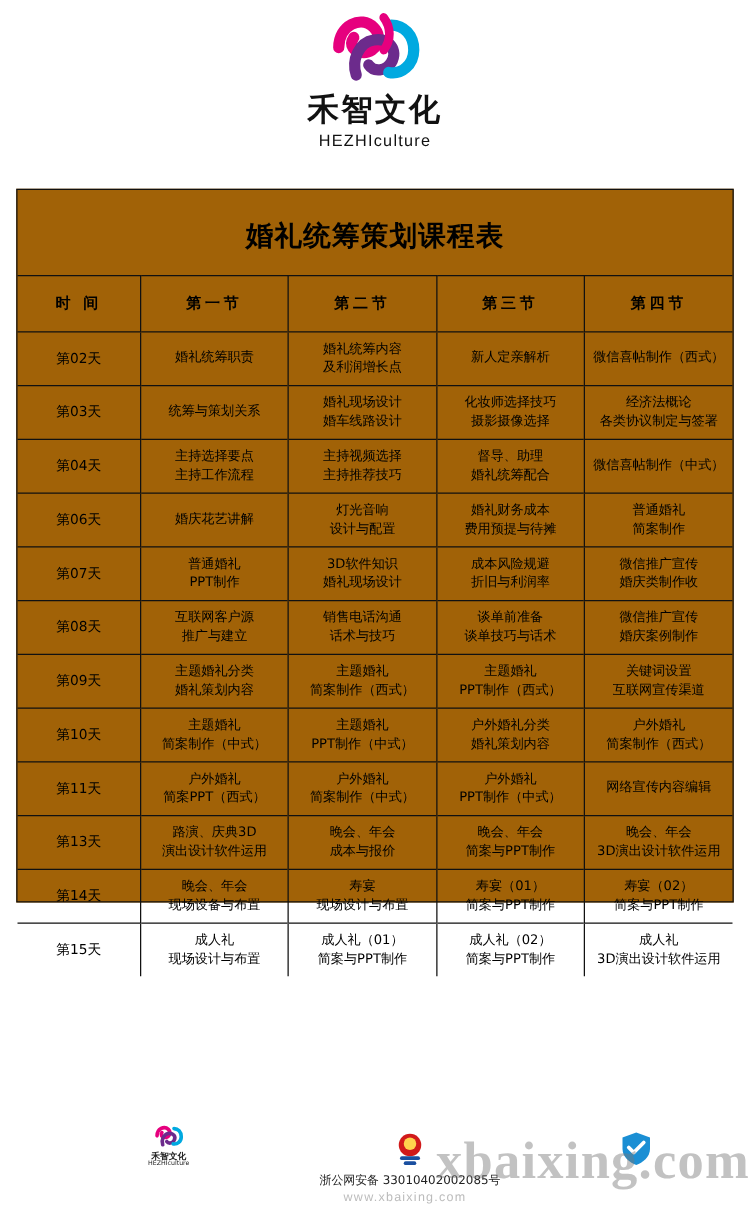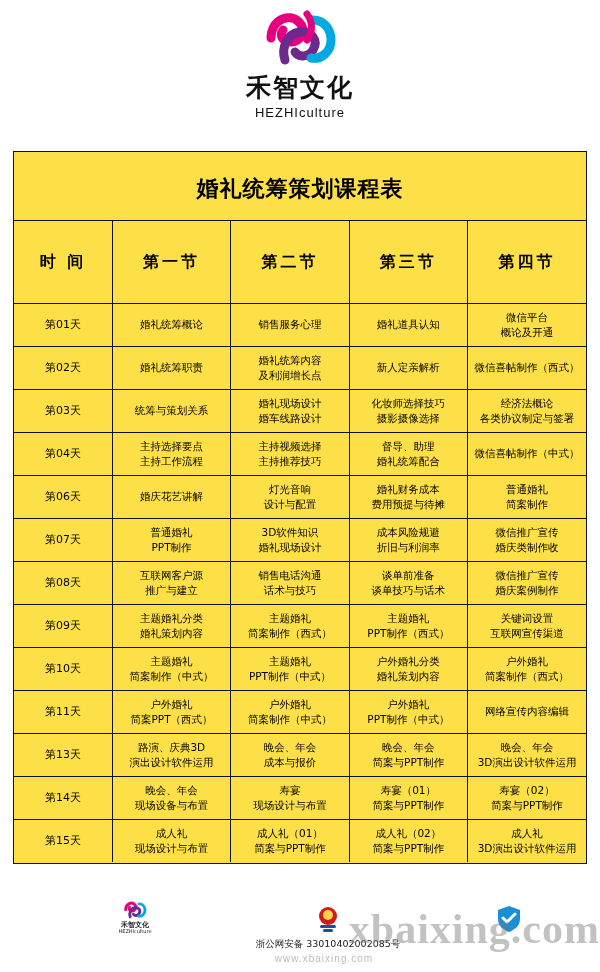--- a/index.html
+++ b/index.html
@@ -44,24 +44,24 @@
     color: #111;
     margin-top: 3px;
   }
 
   
   .card {
     position: absolute;
     left: 13px;
     top: 151px;
     width: 574px;
-    height: 713px;
+    height: 571px;
     border: 1px solid #111;
     box-sizing: border-box;
-    background: #fde047;
+    background: #a16207;
   }
   .doc-title {
     text-align: center;
     font-family: "DejaVu Sans", sans-serif;
     font-size: 22px;
     font-weight: bold;
     letter-spacing: 1px;
     padding-top: 22px;
     padding-bottom: 16px;
     color: #000;
@@ -85,24 +85,24 @@
     text-align: center;
     vertical-align: middle;
     font-size: 10.5px;
     line-height: 1.45;
     padding: 5px 2px;
     color: #000;
   }
   table.schedule th:last-child,
   table.schedule td:last-child { border-right: none; }
   table.schedule th {
-    font-size: 16px;
+    font-size: 12px;
     font-weight: bold;
     letter-spacing: 3px;
-    padding: 26px 2px;
+    padding: 7px 2px;
     height: 30px;
   }
   table.schedule tbody td {
     height: 32px;
   }
   table.schedule td.daycell {
     font-size: 11px;
   }
   .cellline { display: block; white-space: nowrap; }
 
@@ -195,36 +195,20 @@
       <tr>
         <th>时 间</th>
         <th>第一节</th>
         <th>第二节</th>
         <th>第三节</th>
         <th>第四节</th>
       </tr>
     </thead>
     <tbody id="schedule-body">
         <tr>
-          <td class="daycell">第01天</td>
-          <td>
-            <span class="cellline">婚礼统筹概论</span>
-          </td>
-          <td>
-            <span class="cellline">销售服务心理</span>
-          </td>
-          <td>
-            <span class="cellline">婚礼道具认知</span>
-          </td>
-          <td>
-            <span class="cellline">微信平台</span>
-            <span class="cellline">概论及开通</span>
-          </td>
-        </tr>
-        <tr>
           <td class="daycell">第02天</td>
           <td>
             <span class="cellline">婚礼统筹职责</span>
           </td>
           <td>
             <span class="cellline">婚礼统筹内容</span>
             <span class="cellline">及利润增长点</span>
           </td>
           <td>
             <span class="cellline">新人定亲解析</span>

